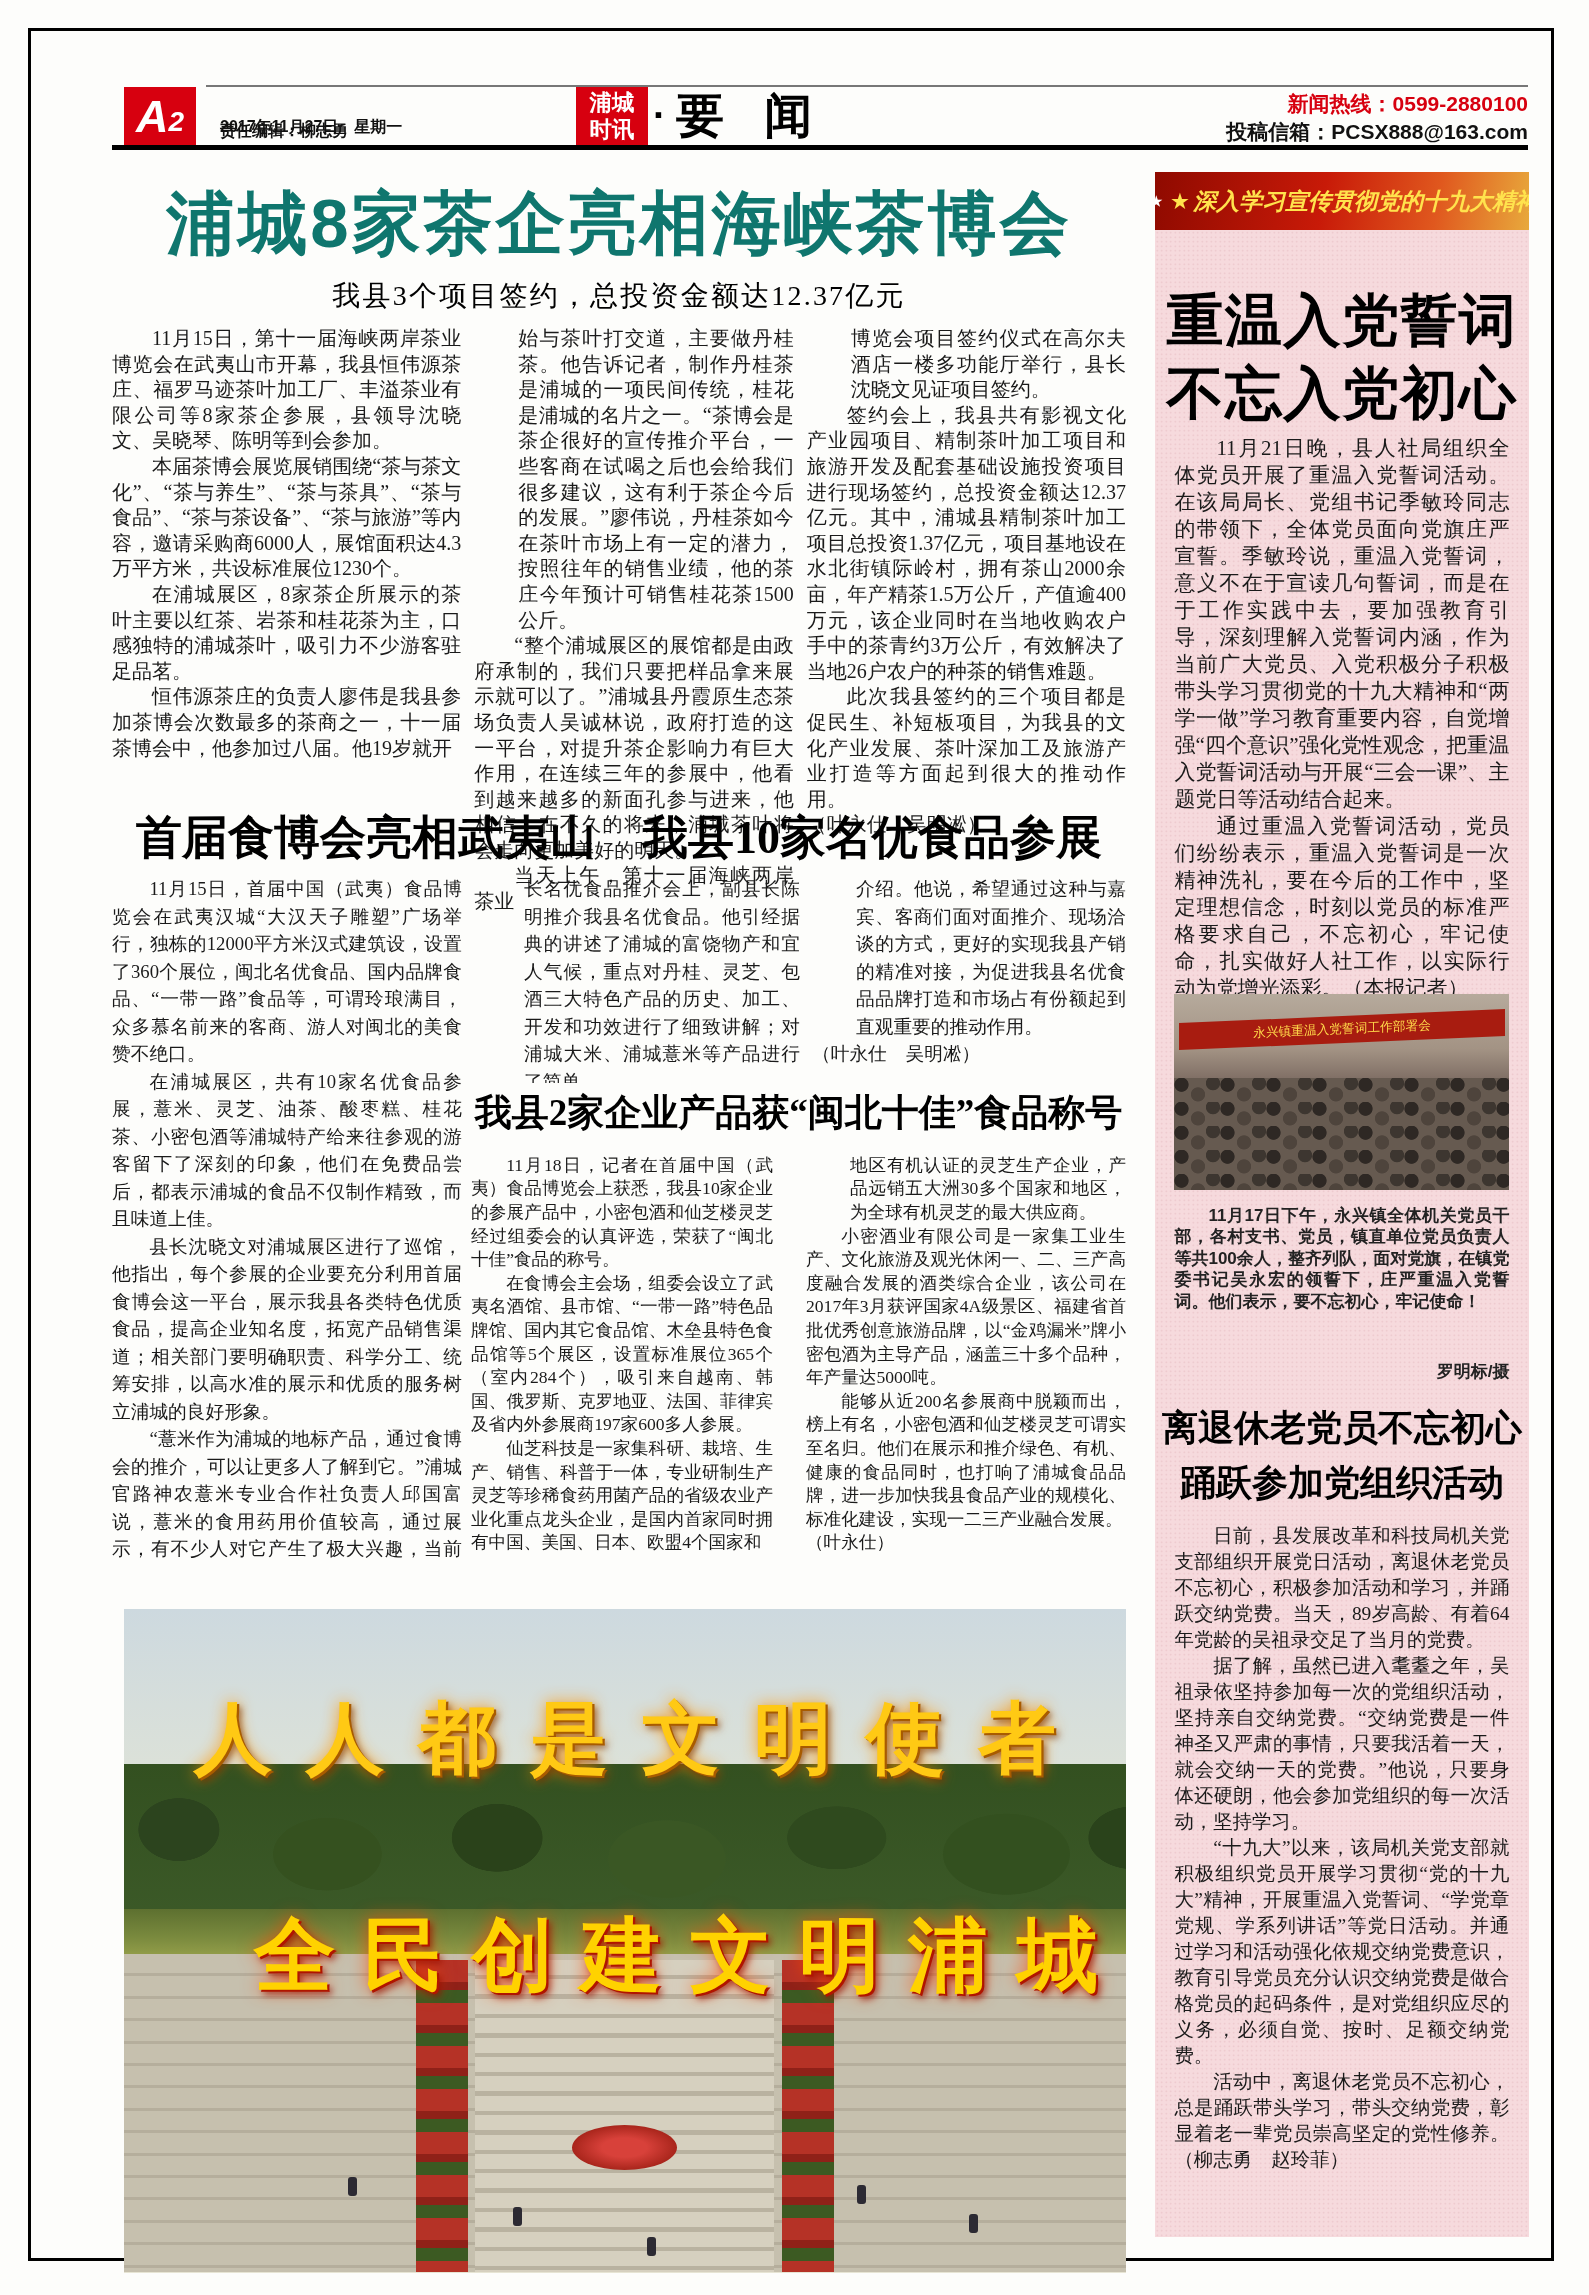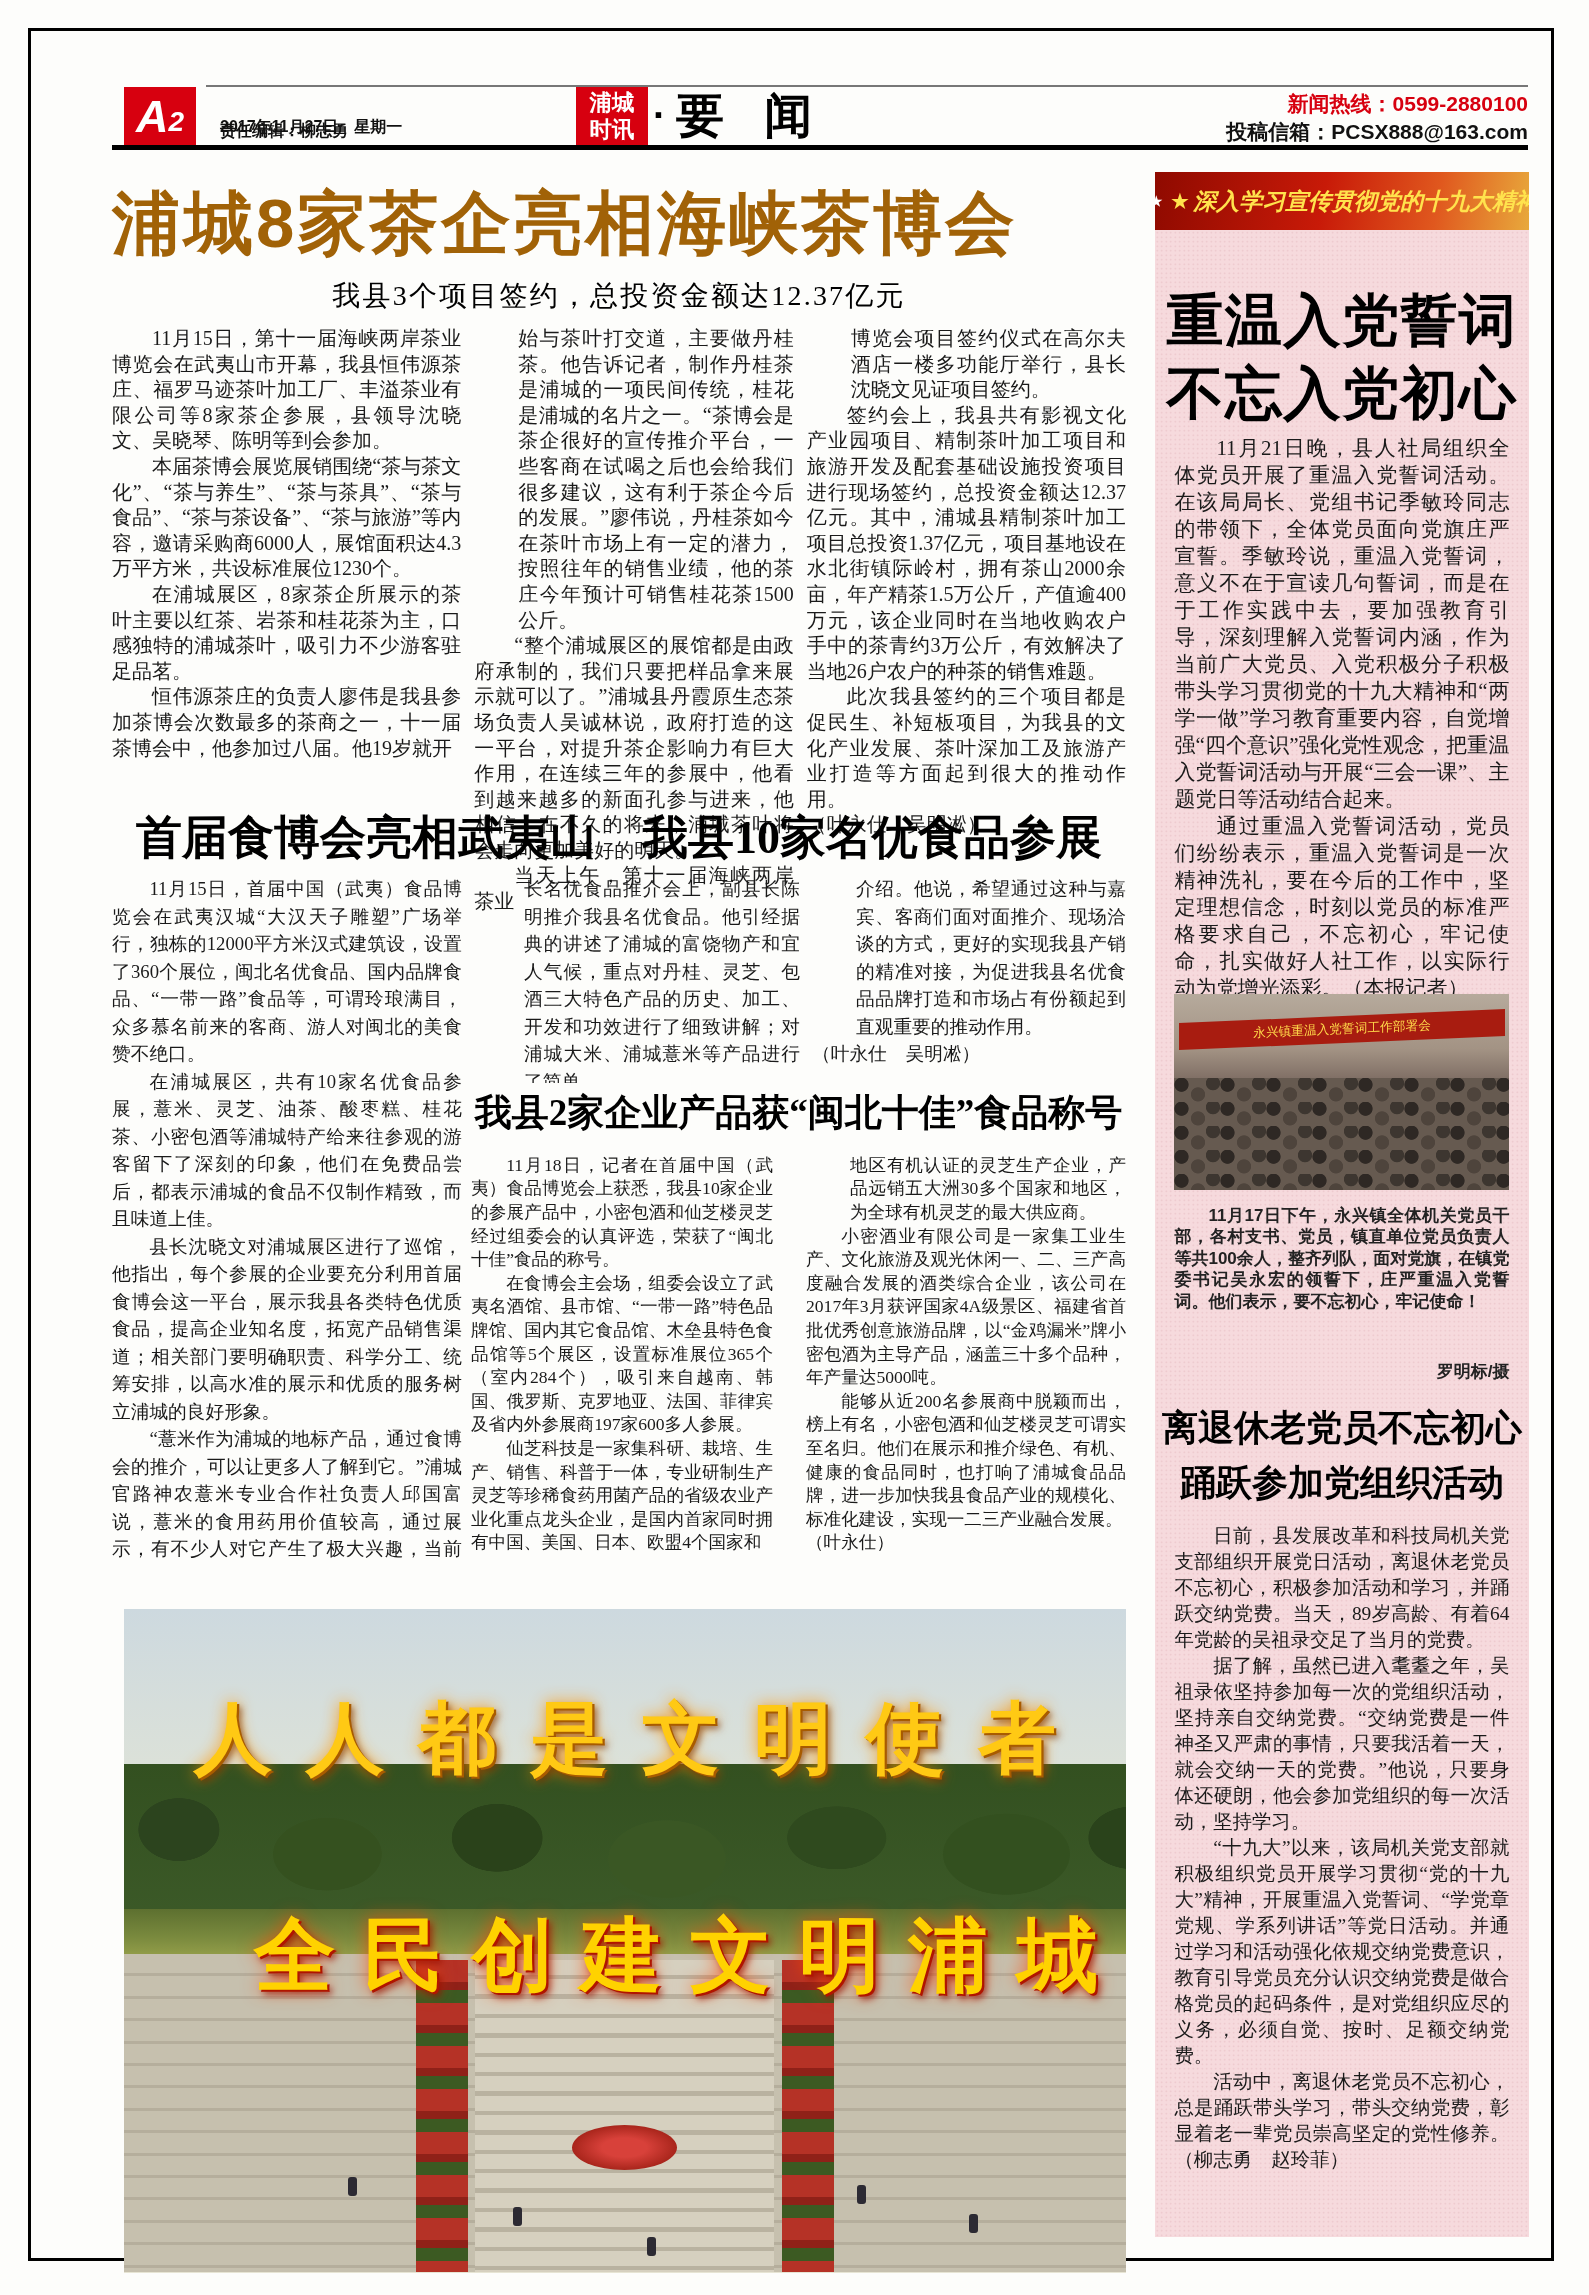--- a/index.html
+++ b/index.html
@@ -34,22 +34,22 @@
   .mailbox{left:1046px;top:118px;width:482px;text-align:right;font-family:var(--sans);
            font-weight:700;font-size:21px;color:#111;}
   .rule{left:112px;top:145px;width:1416px;height:4.5px;background:#000;}
 
   
   .jp p{text-align:justify;text-indent:2em;color:#1a1a1a;}
   .jp p.cont{text-indent:0;margin-left:44px;}
   .byline{text-align:right;text-indent:0 !important;padding-right:6px;}
 
   
-  .t1-head{left:112px;top:178px;width:1014px;white-space:nowrap;
-           font-family:var(--sans);font-weight:900;font-size:69px;letter-spacing:3px;color:#a16207;}
+  .t1-head{left:112px;top:178px;width:1014px;text-align:center;white-space:nowrap;
+           font-family:var(--sans);font-weight:900;font-size:69px;letter-spacing:3px;color:#0f766e;}
   .t1-sub{left:112px;top:277px;width:1014px;text-align:center;font-size:28px;letter-spacing:2.2px;color:#000;}
   .t1-body{left:112px;top:326px;width:1014px;height:459px;display:flex;gap:13px;
            font-size:20px;line-height:25.6px;}
   .t1-body .col1{width:350px;}
   .t1-body .col2{width:320px;}
   .t1-body .col3{width:320px;}
 
   
   .t2-head{left:112px;top:807px;width:1014px;text-align:center;white-space:nowrap;
            font-family:var(--serif);font-weight:900;font-size:46px;color:#000;}

